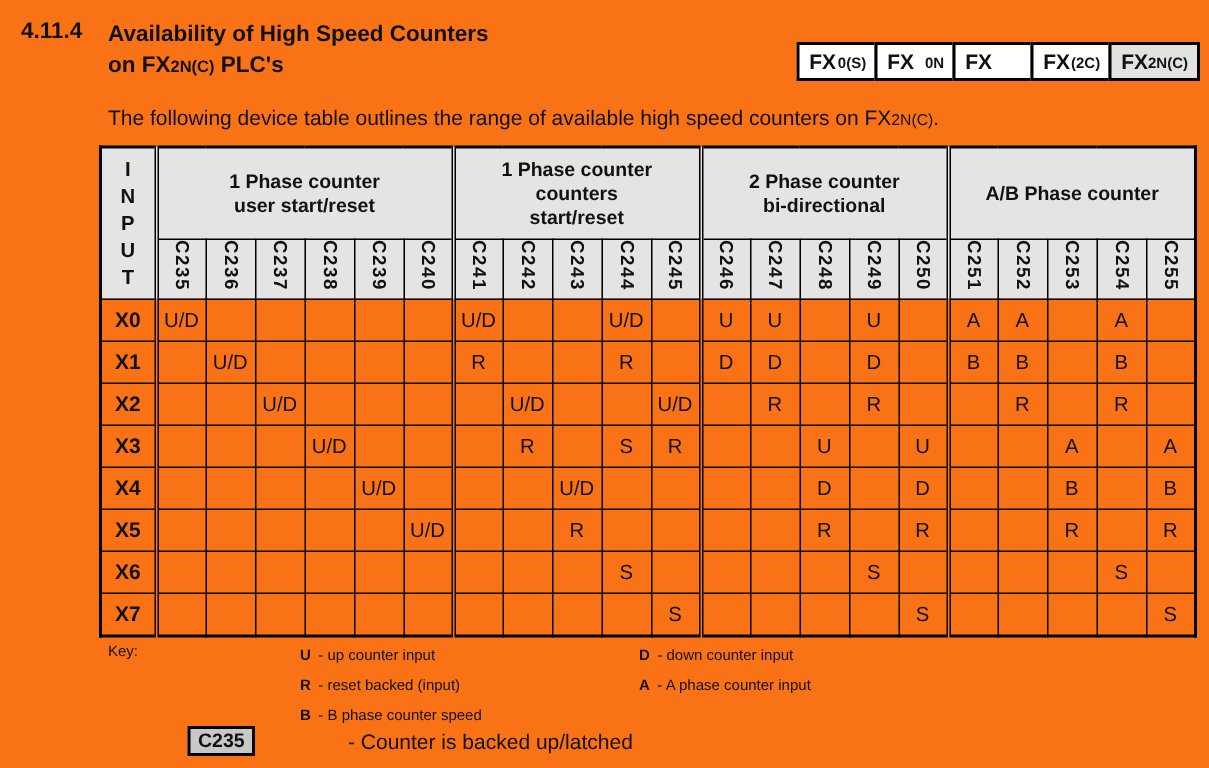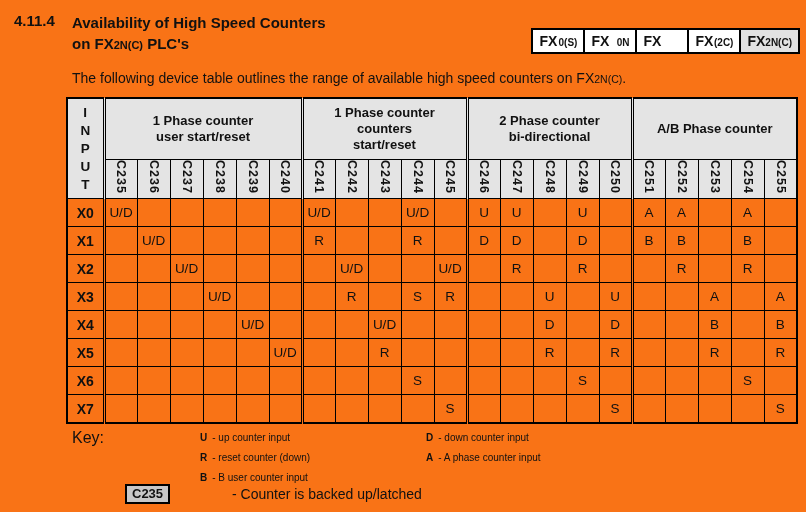--- a/index.html
+++ b/index.html
@@ -29,21 +29,21 @@
   .grp-sep { border-left:3px double #000 !important; }
   .grp-head { height:60px; font-size:13px; font-weight:bold; text-align:center; vertical-align:middle; line-height:16px; }
   .c-head { height:38px; text-align:center; vertical-align:middle; }
   .vtext { writing-mode:vertical-rl; font-weight:bold; font-size:12.5px; letter-spacing:1px; line-height:1; display:inline-block; }
   .input-cell { vertical-align:middle; text-align:center; }
   .input-cell div { font-size:13.5px; font-weight:bold; line-height:18px; }
   .x-head { font-size:14px; font-weight:bold; text-align:center; height:27px; }
   .hsc td { font-size:13.5px; text-align:center; height:27px; }
 
   .key { position:absolute; left:0; top:428px; width:806px; height:84px; }
-  .key-label { position:absolute; left:72px; top:1px; font-size:16px; }
+  .key-label { position:absolute; left:72px; top:1px; font-size:10px; }
   .key-defs { position:absolute; left:200px; top:0; display:grid; grid-template-columns:226px auto; line-height:20px; font-size:10px; }
   .key-item b { margin-right:5px; }
   .key-latched-box { position:absolute; left:125px; top:56px; border:2px solid #000; font-weight:bold; font-size:13px; padding:0 5px; line-height:16px; }
   .key-latched-desc { position:absolute; left:204px; top:58px; font-size:14px;margin-left:28px; }
 </style>
 </head>
 <body>
 
 <div class="page">
 
@@ -346,21 +346,21 @@
           <td>S</td>
         </tr>
       </tbody>
     </table>
 
   <div class="key">
     <span class="key-label">Key:</span>
     <div class="key-defs" id="keyDefs">
         <div class="key-item"><b>U</b><span>- up counter input</span></div>
         <div class="key-item"><b>D</b><span>- down counter input</span></div>
-        <div class="key-item"><b>R</b><span>- reset counter (down)</span></div>
+        <div class="key-item"><b>R</b><span>- reset backed (input)</span></div>
         <div class="key-item"><b>A</b><span>- A phase counter input</span></div>
-        <div class="key-item"><b>B</b><span>- B user counter input</span></div>
+        <div class="key-item"><b>B</b><span>- B phase counter speed</span></div>
       </div>
     <span class="key-latched-box" style="background: rgb(200, 200, 200);">C235</span>
     <span class="key-latched-desc">- Counter is backed up/latched</span>
   </div>
 
 </div>
 
 </body></html>

